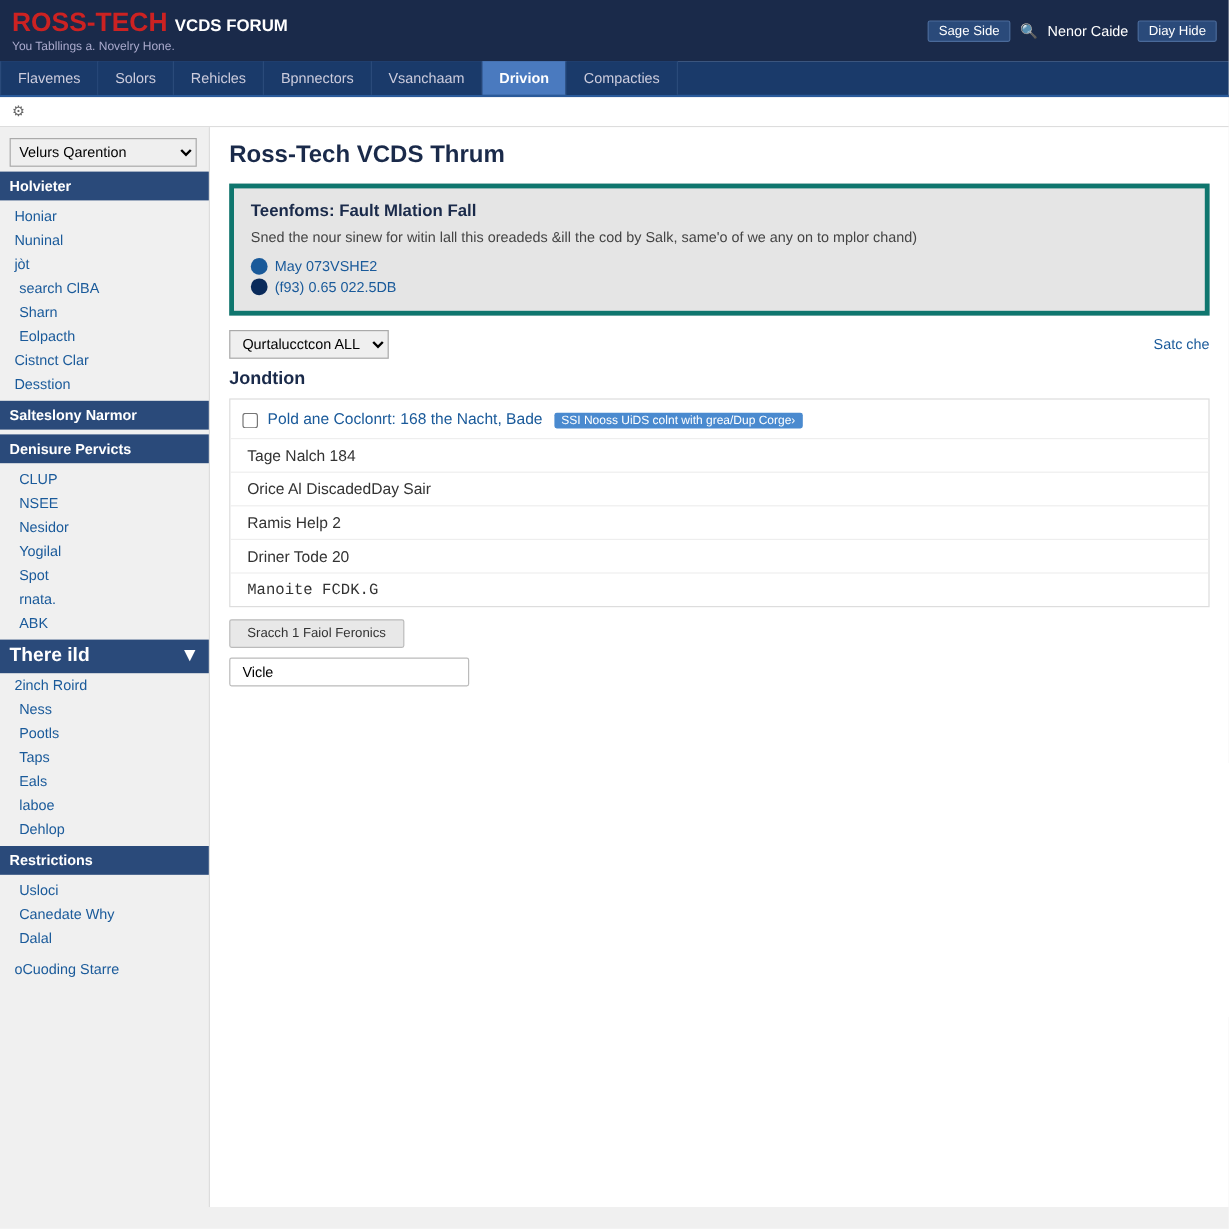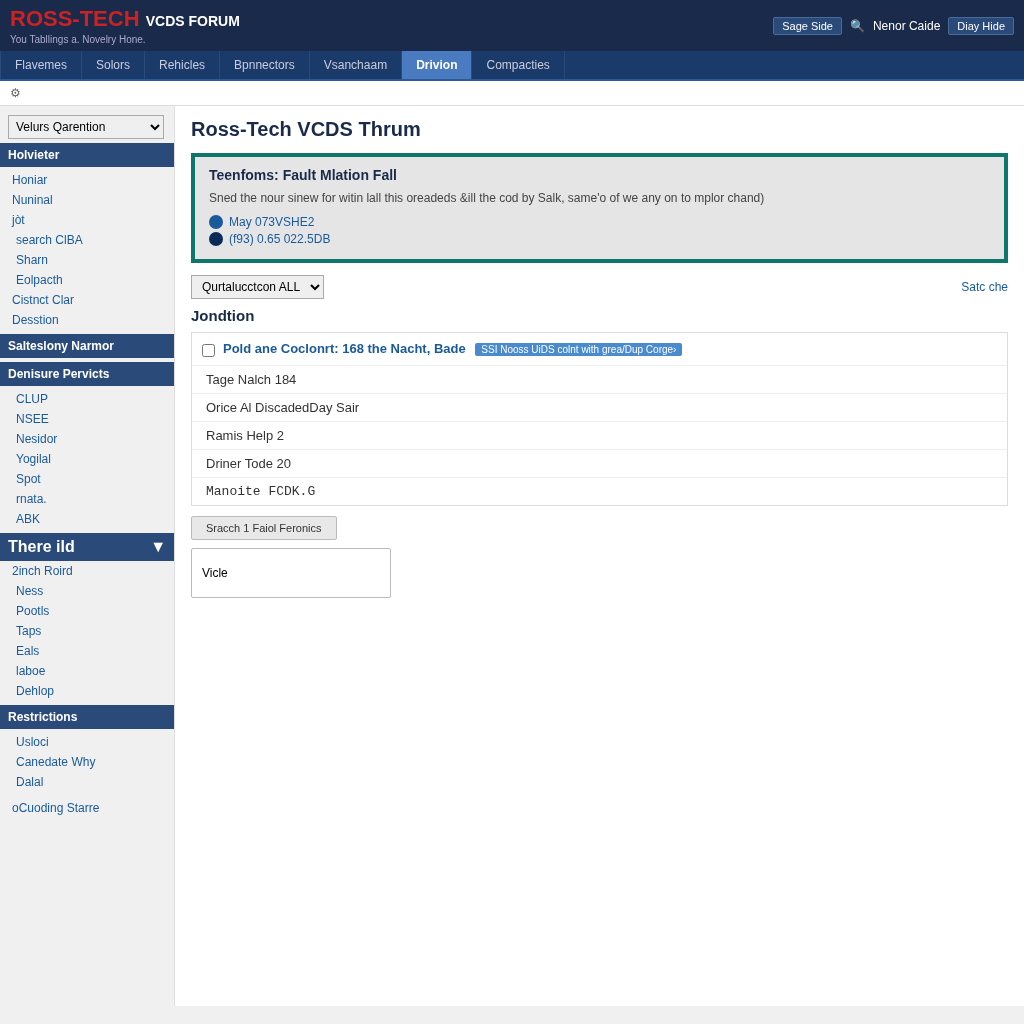--- a/index.html
+++ b/index.html
@@ -171,21 +171,21 @@
       background: #e8e8e8;
       border: 1px solid #bbb;
       font-size: 11px;
       cursor: pointer;
       border-radius: 2px;
       color: #333;
       margin-right: 6px;
       margin-top: 10px;
     }
     .action-input {
-      padding: 17px 10px;
+      padding: 4px 10px;
       border: 1px solid #bbb;
       font-size: 12px;
       width: 200px;
       border-radius: 2px;
       margin-top: 8px;
       display: block;
     }
 
     .detail-row { padding: 6px 4px; border-bottom: 1px solid #eee; font-size: 13px; color: #333; }
   </style>
@@ -299,21 +299,21 @@
     </div>
 
     
     <div class="section-title">Jondtion</div>
 
     
     <div style="border:1px solid #ddd; background:#fff;">
       <div style="padding:8px 10px; border-bottom:1px solid #eee; display:flex; align-items:flex-start; gap:8px;">
         <input type="checkbox" style="margin-top: 3px;">
         <div>
-          <span style="color:#1a5a9a; font-size:13px; font-weight:bold; cursor:pointer;">Pold ane Coclonrt: 168 the Nacht, Bade</span>
+          <span style="color:#1a5a9a; font-size:13px; font-weight:normal; cursor:pointer;">Pold ane Coclonrt: 168 the Nacht, Bade</span>
           <span class="thread-badge">SSI Nooss UiDS colnt with grea/Dup Corge›</span>
         </div>
       </div>
 
       <div class="detail-row" style="padding:6px 14px;">Tage Nalch 184</div>
       <div class="detail-row" style="padding:6px 14px;">Orice Al DiscadedDay Sair</div>
       <div class="detail-row" style="padding:6px 14px;">Ramis Help 2</div>
       <div class="detail-row" style="padding:6px 14px;">Driner Tode 20</div>
       <div class="detail-row" style="padding:6px 14px; border-bottom:none;font-family:Liberation Mono, monospace;">Manoite FCDK.G</div>
     </div>

